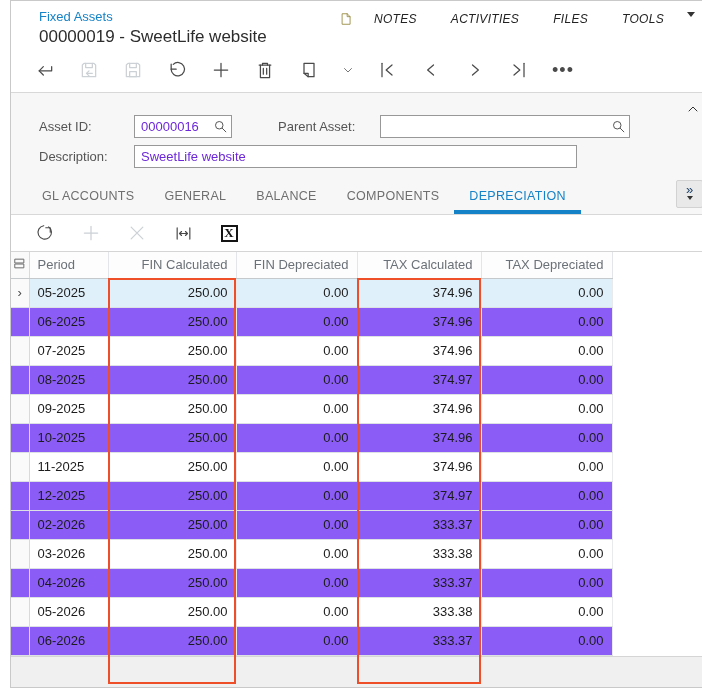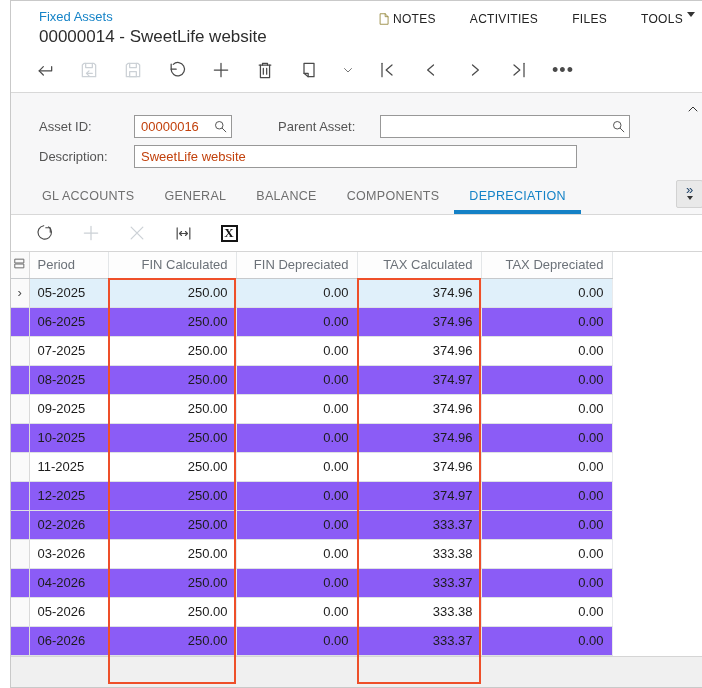--- a/index.html
+++ b/index.html
@@ -6,22 +6,22 @@
   html,body { background:#fff; }
   body { font-family:"Liberation Sans", sans-serif; color:#333; }
   .page { width:702px; height:688px; border:1px solid #c9c9c9; background:#fff;
           display:flex; flex-direction:column; overflow:hidden; position:relative;margin-left:10px; }
 
   
   .titlebar { height:46px; position:relative; padding:6px 14px 0 28px; flex:0 0 auto; }
   .breadcrumb { font-size:13px; color:#1583c7; text-decoration:none; display:inline-block; cursor:pointer; }
   .page-title { font-size:17px; color:#2d2d2d; margin-top:2px; white-space:nowrap; }
   .top-menu { position:absolute; top:11px; right:16px; display:flex; align-items:center; gap:34px; }
-  .menu-item { display:flex; align-items:flex-start; gap:2px; font-size:12px; color:#222;
-               letter-spacing:.3px; cursor:pointer; white-space:nowrap; }
+  .menu-item { display:flex; align-items:flex-start; gap:21px; font-size:12px; color:#222;
+               letter-spacing:.3px; cursor:pointer; white-space:nowrap;font-style:italic; }
   .caret-down { width:0; height:0; border-left:4px solid transparent; border-right:4px solid transparent;
                 border-top:5px solid #333; display:inline-block; margin-left:2px; }
 
   
   .toolbar { height:45px; display:flex; align-items:center; gap:8px; padding:0 0 0 16px; flex:0 0 auto; }
   .tbtn { width:36px; height:32px; display:flex; align-items:center; justify-content:center;
           background:transparent; border:none; cursor:pointer; }
   .tbtn.narrow { width:26px; }
   .ic { width:20px; height:20px; stroke:#4a4a4a; fill:none; stroke-width:1.5;
         stroke-linecap:round; stroke-linejoin:round; }
@@ -30,21 +30,21 @@
   .ellipsis { font-size:18px; color:#4a4a4a; letter-spacing:1px; line-height:10px; }
 
   
   .form-panel { border-top:1px solid #d8d8d8; border-bottom:1px solid #d8d8d8; background:#f7f7f8;
                 padding-top:18px; position:relative; flex:0 0 auto; }
   .field-row { display:flex; align-items:center; height:30px; padding-left:28px; }
   .flabel { width:95px; font-size:13px; color:#555; flex:0 0 auto; }
   .flabel.parent { width:102px; margin-left:46px; }
   .lookup { position:relative; flex:0 0 auto; }
   .tinput { height:23px; border:1px solid #989898; background:#fff; font-family:"Liberation Sans",sans-serif;
-            font-size:13px; color:#c2410c; padding:0 6px; }
+            font-size:13px; color:#6d28d9; padding:0 6px; }
   .lookup .tinput { padding-right:22px; }
   .mag { position:absolute; right:4px; top:4px; width:15px; height:15px; stroke:#555; fill:none;
          stroke-width:1.6; cursor:pointer; }
   .collapse-btn { position:absolute; top:8px; right:10px; background:transparent; border:none; cursor:pointer; }
 
   .tabs { display:flex; align-items:flex-end; margin-top:9px; padding-left:16px; position:relative; }
   .tab { font-size:12.5px; color:#6f6f6f; letter-spacing:.3px; padding:9px 15px 7px;
          border-bottom:4px solid transparent; cursor:pointer; white-space:nowrap; }
   .tab.active { color:#1583c7; border-bottom-color:#1581c6; }
   .tab-overflow { position:absolute; right:8px; bottom:6px; width:27px; height:28px; background:#e9e9e9;
@@ -86,21 +86,21 @@
   
   .bottom-strip { flex:1 1 auto; min-height:8px; background:#f0f0f0; border-top:1px solid #d5d5d5; }
 </style>
 </head>
 <body>
 
 <div class="page">
 
   <div class="titlebar">
     <a class="breadcrumb">Fixed Assets</a>
-    <div class="page-title">00000014 - SweetLife website</div>
+    <div class="page-title">00000019 - SweetLife website</div>
     <div class="top-menu">
       <div class="menu-item">
         <svg class="ic" style="width:14px;height:14px;stroke:#97893f" viewBox="0 0 24 24">
           <path d="M6 3h8l5 5v13H6z"></path>
             <path d="M14 3v5h5"></path>
         </svg>
         <span>NOTES</span>
       </div>
       <div class="menu-item">
         <span>ACTIVITIES</span>

